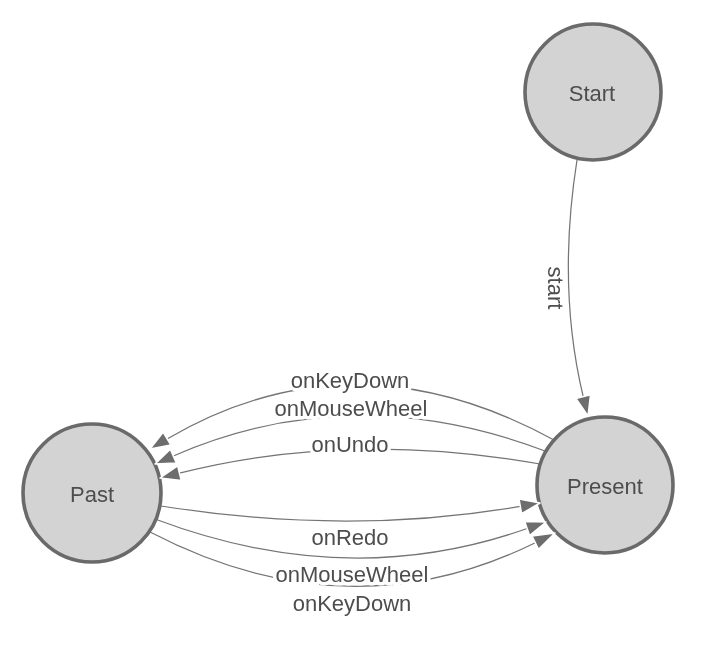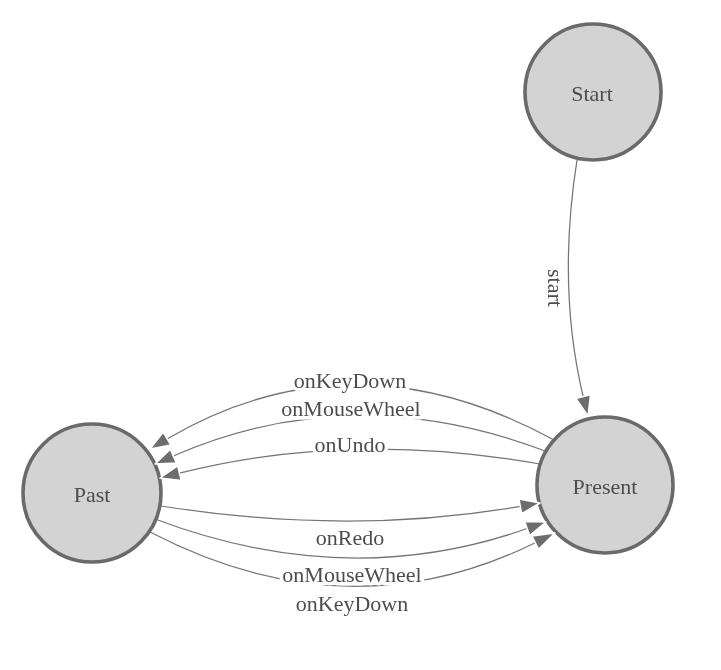--- a/index.html
+++ b/index.html
@@ -9,21 +9,21 @@
     --edge-line: #757575;
     --arrow-fill: #6d6d6d;
     --text-color: #4d4d4d;
   }
   html, body { margin: 0; padding: 0; background: var(--background); }
   .canvas {
     width: 721px;
     height: 670px;
     position: relative;
     background: var(--background);
-    font-family: Liberation Serif, serif;
+    font-family: Liberation Sans, sans-serif;
     overflow: hidden;
   }
   svg { display: block; }
   .node-circle {
     fill: var(--node-fill);
     stroke: var(--node-border);
     stroke-width: 3.6;
   }
   .node-label {
     fill: var(--text-color);

